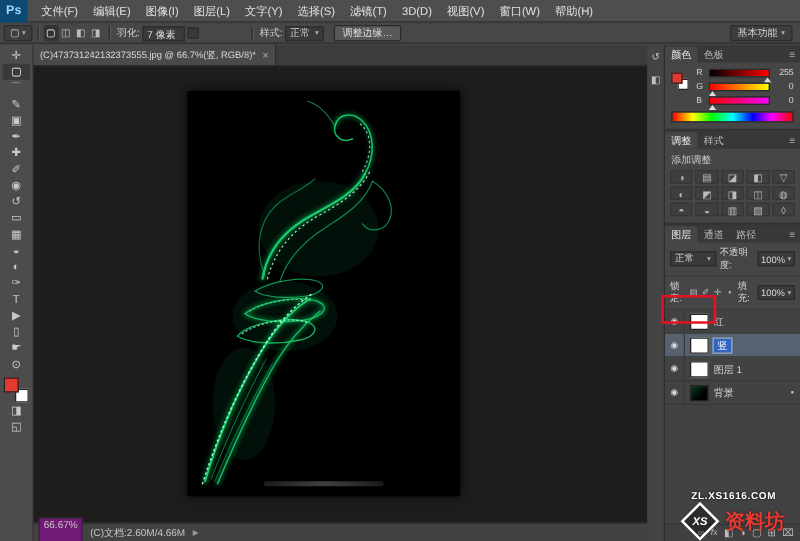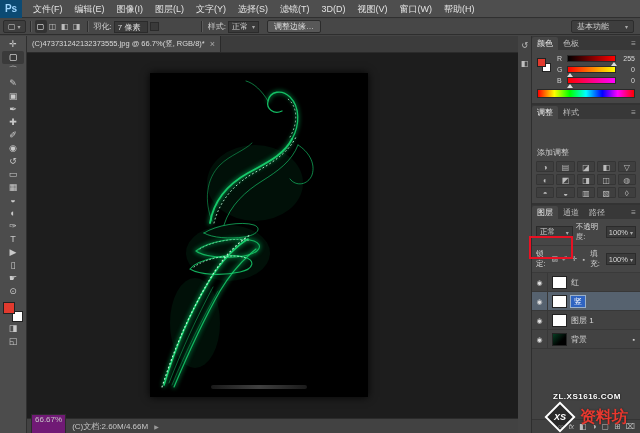--- a/index.html
+++ b/index.html
@@ -25,21 +25,21 @@
   .opt-label{ margin:0 2px; white-space:nowrap; }
   .opt-label.dim{ color:#8a8a8a;margin-top:44px; }
   .opt-input{ background:#3a3a3a; border:1px solid #2b2b2b; padding:0 3px; height:12px; line-height:11px;
               min-width:34px; color:#ddd; }
   .checkbox{ width:9px; height:9px; border:1px solid #2b2b2b; background:#3a3a3a; display:inline-block; margin:0 2px; }
   .opt-select{ background:#3a3a3a; border:1px solid #2b2b2b; height:12px; padding:0 3px;
                display:flex; align-items:center; gap:4px; }
   .refine-btn{ background:#585858; border:1px solid #2b2b2b; border-radius:2px; color:#ddd; font-size:8px;
                height:13px; line-height:11px; padding:0 6px; margin-left:8px; font-family:inherit; }
   .workspace{ margin-left:auto; margin-right:6px; background:#3e3e3e; border:1px solid #2c2c2c; border-radius:2px;
-              height:13px; display:flex; align-items:center; gap:16px; padding:0 5px; }
+              height:13px; display:flex; align-items:center; gap:3px; padding:0 5px; }
 
   
   .toolbar{ position:absolute; left:0; top:36px; width:27px; height:397px; background:#4c4c4c;
             border-right:1px solid #2f2f2f; display:flex; flex-direction:column; align-items:center; padding-top:2px; }
   .tool{ width:22px; height:13px; line-height:13px; text-align:center; font-size:9px; color:#c9c9c9; }
   .tool.active{ background:#3a3a3a; border-radius:2px; color:#fff; }
   .swatches{ position:relative; width:20px; height:20px; margin-top:4px; flex:0 0 auto; }
   .sw-bg{ position:absolute; right:0; bottom:0; width:11px; height:11px; background:#fff; border:1px solid #222; }
   .sw-fg{ position:absolute; left:0; top:0; width:12px; height:12px; background:#e23a2e; border:1px solid #222; }
 
@@ -84,21 +84,21 @@
   .strack.g{ background:linear-gradient(to right,#f00,#ff0); }
   .strack.b{ background:linear-gradient(to right,#f00,#f0f); }
   .sthumb{ position:absolute; top:6px; width:0; height:0; border-left:3px solid transparent;
            border-right:3px solid transparent; border-bottom:4px solid #ddd; }
   .sthumb.right{ right:-2px; } .sthumb.left{ left:-1px; }
   .sval{ width:16px; text-align:right; color:#d8d8d8; }
   .spectrum{ margin-top:5px; height:9px; border:1px solid #2a2a2a;
              background:linear-gradient(to right,#f00,#ff0 17%,#0f0 33%,#0ff 50%,#00f 67%,#f0f 83%,#f00); }
 
   
-  .adj-head{ font-size:8px; color:#cccccc; padding:3px 5px 1px;margin-top:25px; }
+  .adj-head{ font-size:8px; color:#cccccc; padding:3px 5px 1px; }
   .adj-grid{ display:grid; grid-template-columns:repeat(5,1fr); gap:2px 2px; padding:2px 4px 5px; }
   .adj{ height:11px; line-height:11px; text-align:center; font-size:8px; color:#bbb; background:#3f3f3f;
         border:1px solid #353535; border-radius:1px; }
 
   
   .layers-panel{ flex:1; display:flex; flex-direction:column; border-bottom:none; }
   .lp-controls{ padding:3px 4px; display:flex; align-items:center; gap:3px; font-size:7.5px;
                 border-bottom:1px solid #3a3a3a; }
   .blend-select{ background:#3a3a3a; border:1px solid #2b2b2b; height:12px; display:flex; align-items:center;
                  justify-content:space-between; padding:0 3px; width:42px; }

